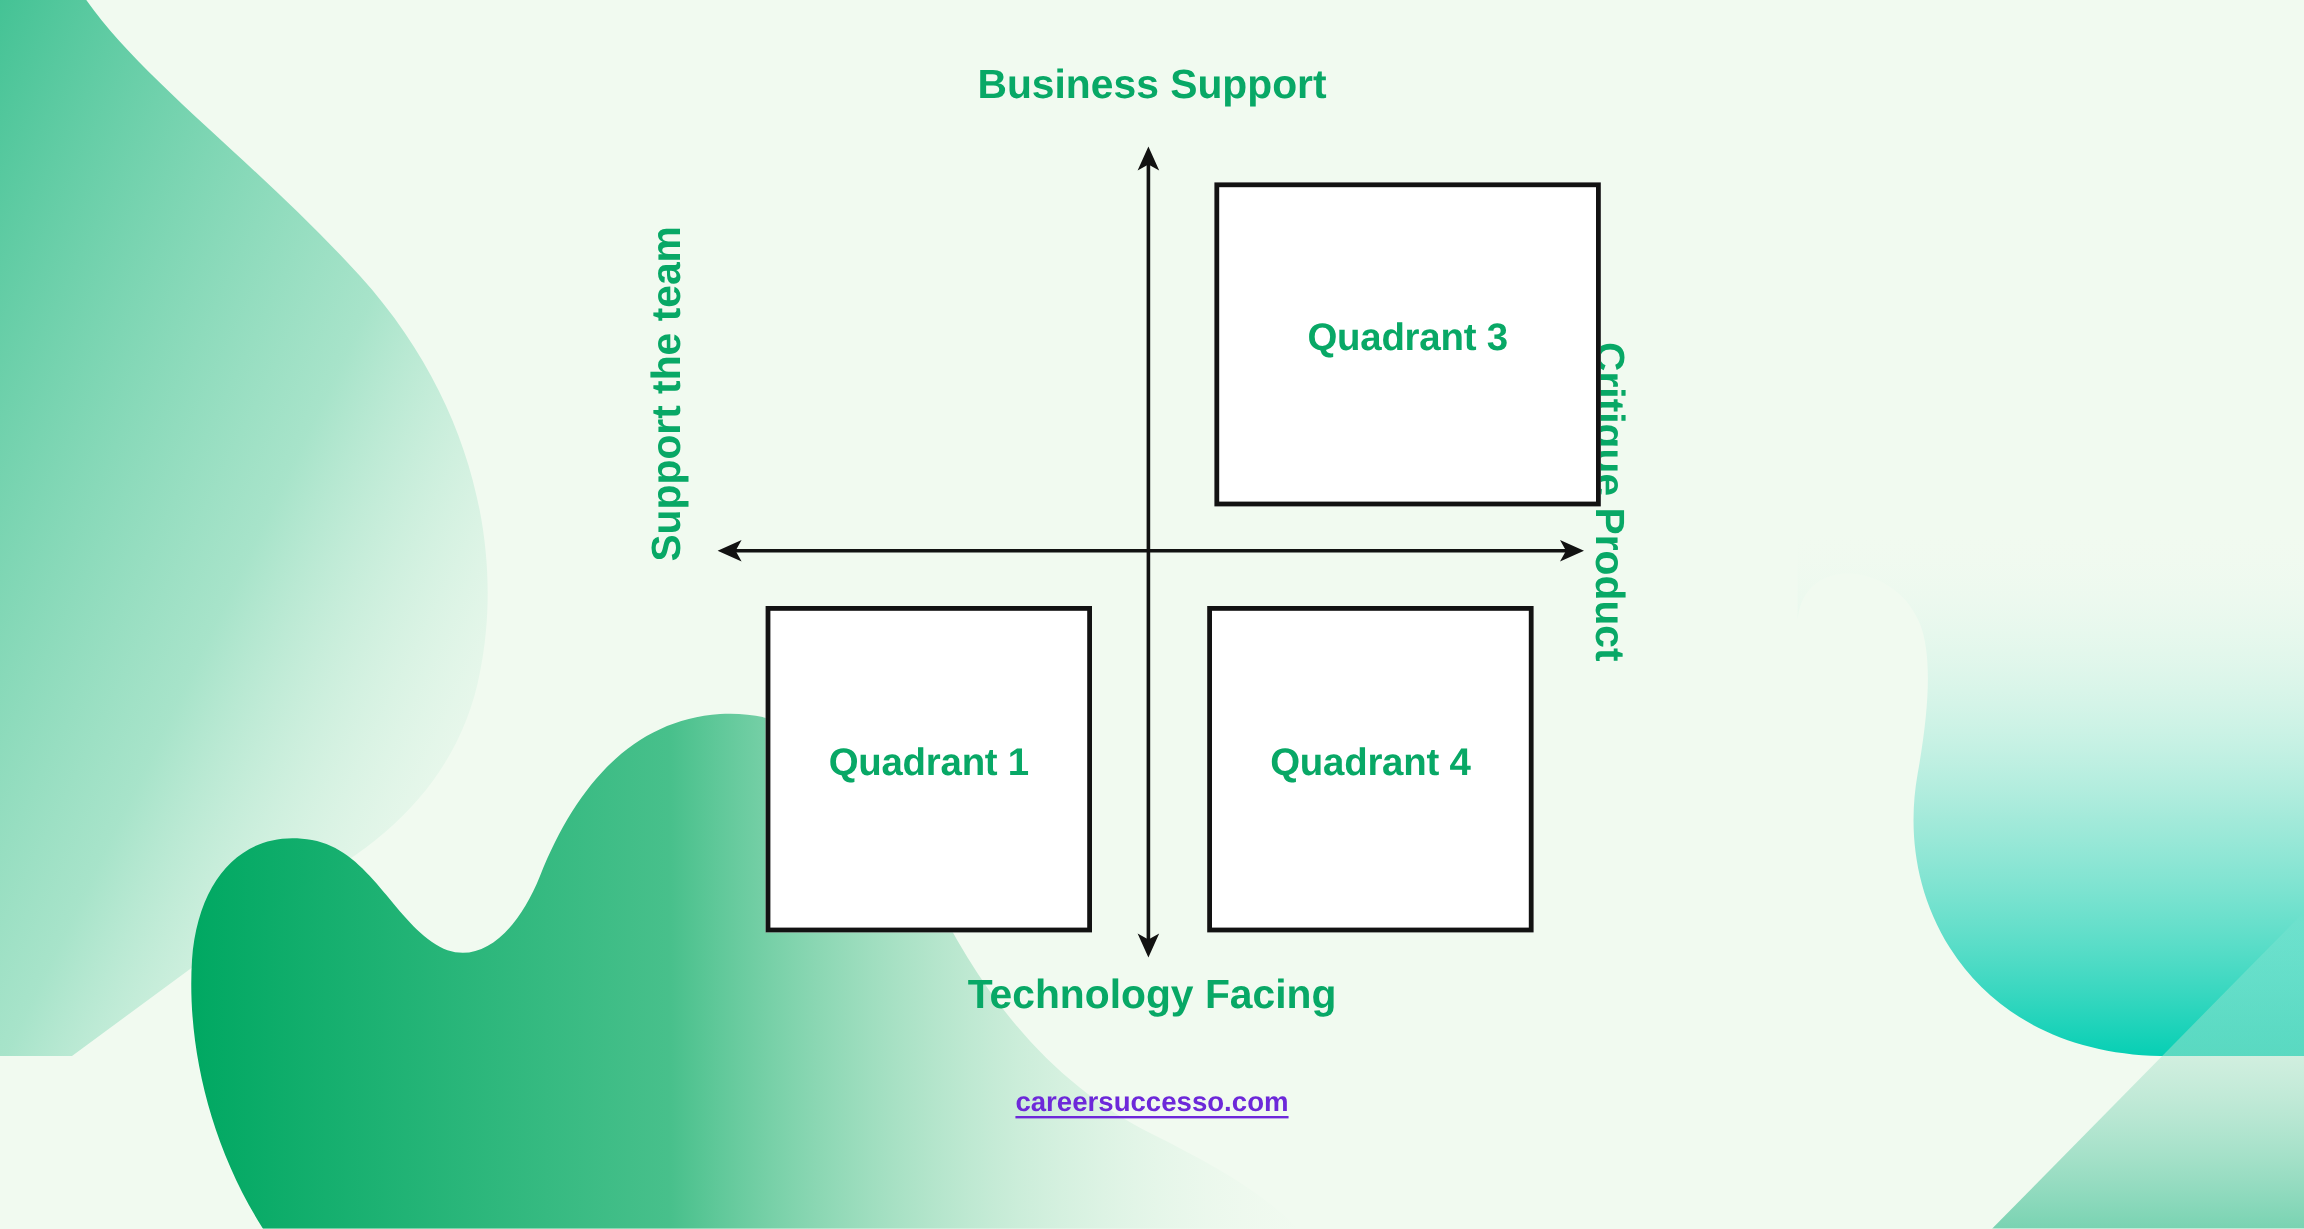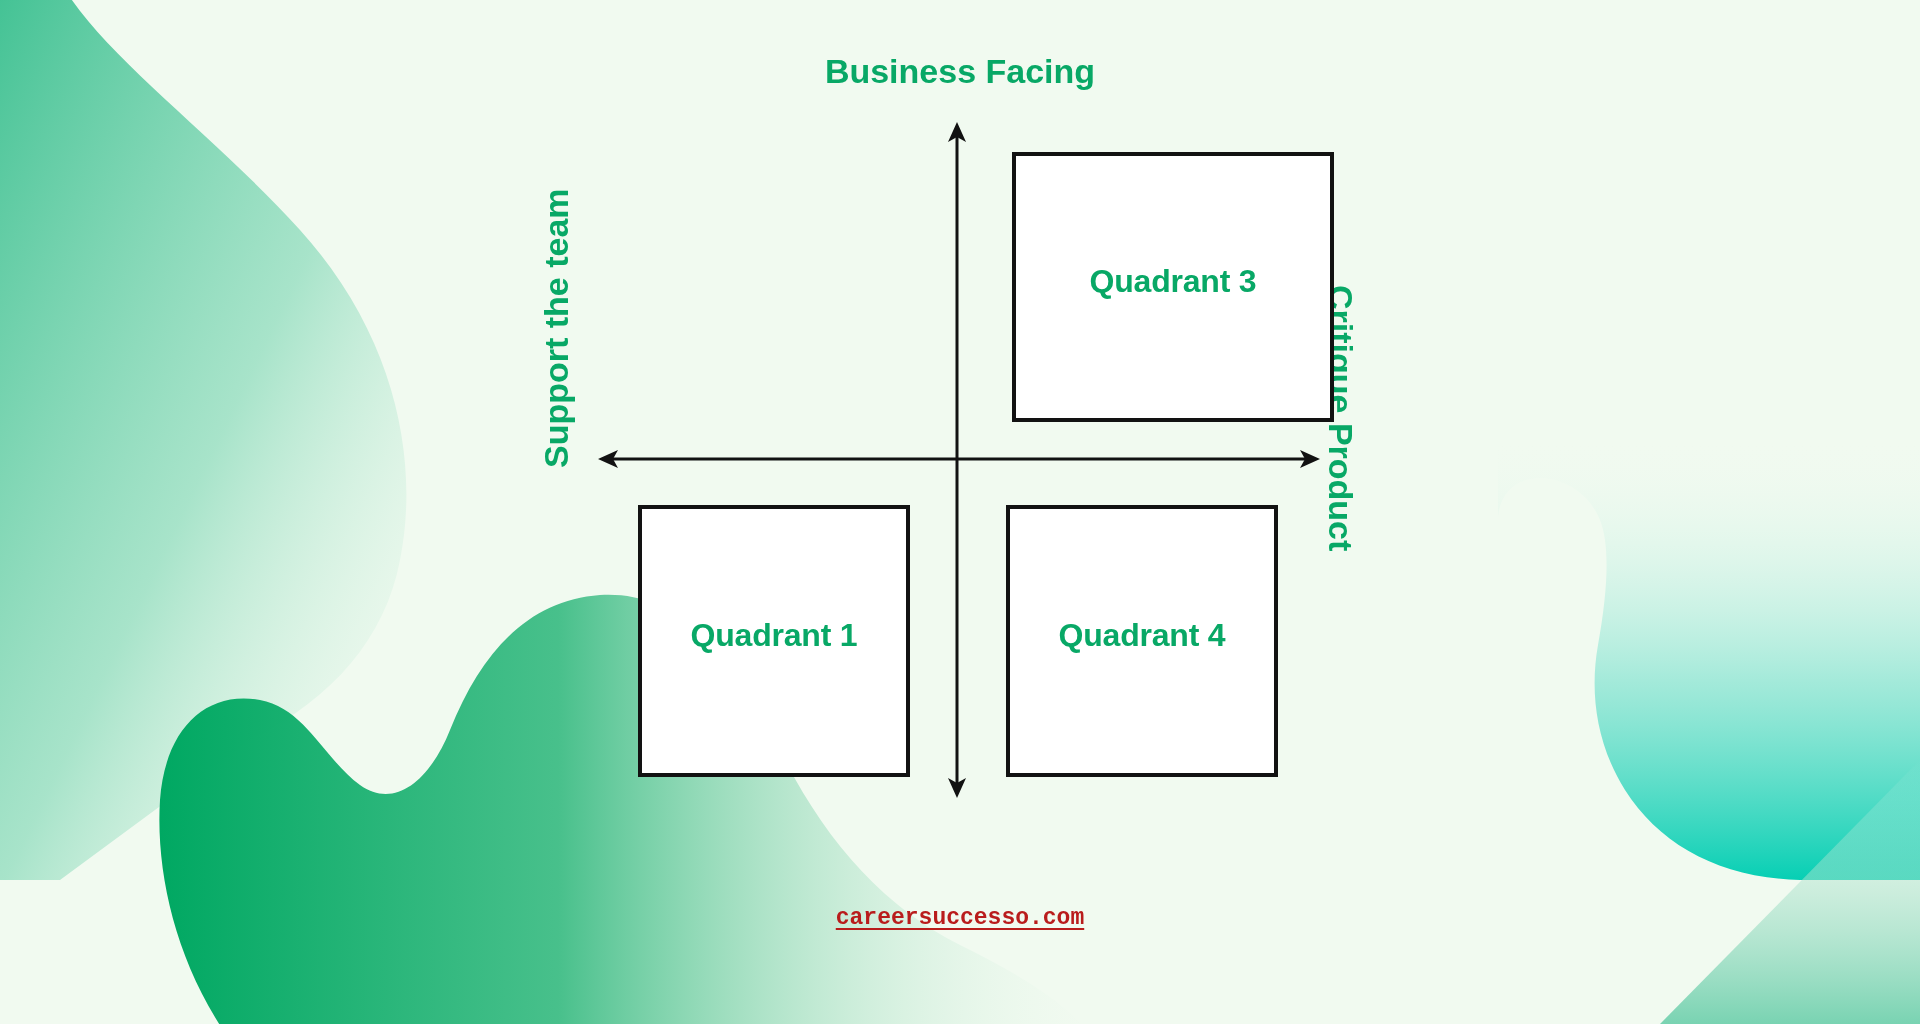--- a/index.html
+++ b/index.html
@@ -115,26 +115,26 @@
   
   #footer-link {
     position: absolute;
     left: 0;
     top: 905px;
     width: 1920px;
     text-align: center;
   }
   #footer-link a,
   #footer-link .footer-text {
-    color: #b91c1c;
+    color: #6d28d9;
     font-size: 23px;
     font-weight: bold;
     text-decoration: underline;
     text-underline-offset: 4px;
-    font-family: Liberation Mono, monospace;
+    font-family: Liberation Sans, sans-serif;
     cursor: pointer;
   }
 </style>
 </head>
 <body>
 
 <div id="stage">
 
   <svg id="bg-decor" viewBox="0 0 1920 1024" preserveAspectRatio="none">
     <defs>
@@ -174,22 +174,23 @@
              C 1720 878 1660 845 1625 790
              C 1595 742 1590 690 1598 645
              C 1608 590 1610 545 1600 520
              C 1588 490 1560 478 1540 478
              C 1512 478 1498 498 1498 520
              L 1498 445 Z" fill="url(#gradRight)"></path>
 
     <path d="M 1920 760 L 1920 1024 L 1660 1024 Z" fill="url(#gradBotRight)"></path>
   </svg>
 
-  <div class="axis-title" id="axis-title-top">Business Facing</div>
-
+  <div class="axis-title" id="axis-title-top">Business Support</div>
+
+  <div class="axis-title" id="axis-title-bottom">Technology Facing</div>
 
   <div class="axis-title" id="axis-title-left">Support the team</div>
 
   <div class="axis-title" id="axis-title-right">Critique Product</div>
 
   <div id="chart-area">
 
     <svg id="axes-svg" viewBox="0 0 800 700">
       <defs>
         <marker id="arrowUp" markerWidth="12" markerHeight="12" refX="6" refY="10" orient="auto" markerUnits="userSpaceOnUse">

